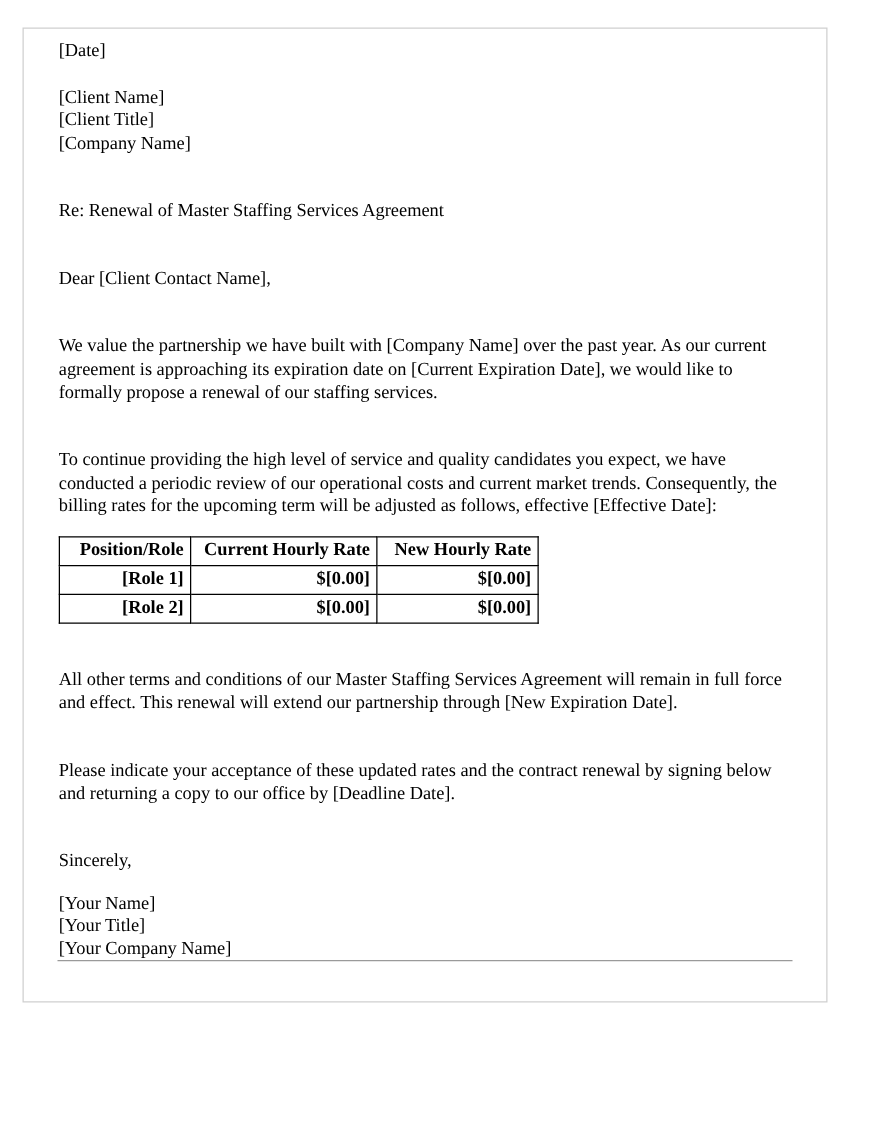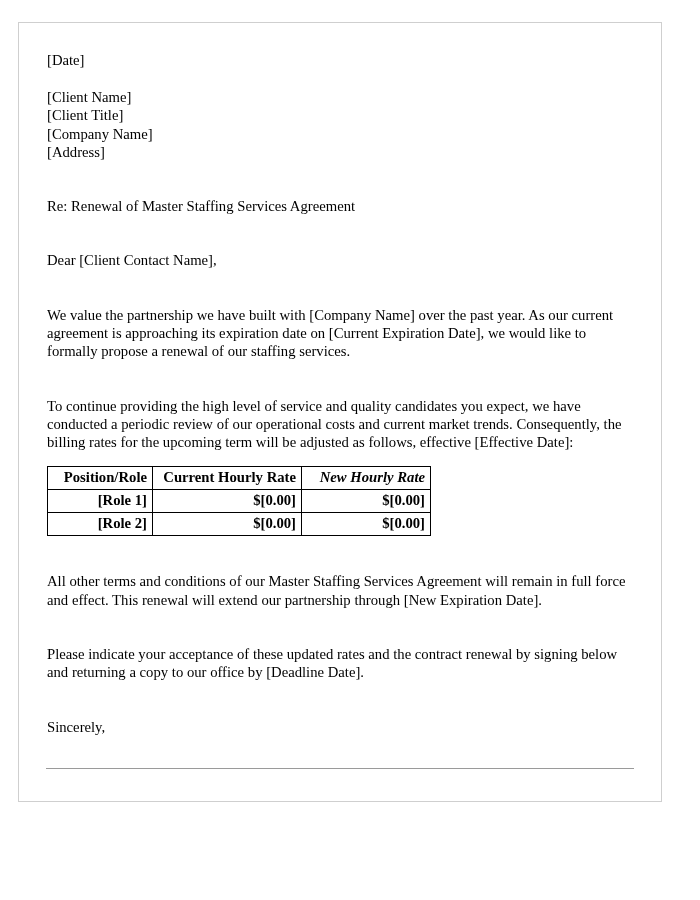--- a/index.html
+++ b/index.html
@@ -23,21 +23,21 @@
     width: 644px;
     height: 780px;
     border: 1px solid #cfcfcf;
     box-sizing: border-box;
     background: #ffffff;
   }
 
   .content {
     position: absolute;
     left: 28px;
-    top: 28px;
+    top: 9px;
     width: 590px;
   }
 
   .line {
     font-size: 14.7px;
     line-height: 18.2px;
   }
 
   .para {
     font-size: 14.7px;
@@ -70,21 +70,21 @@
   }
   .rate-table th {
     font-weight: bold;
   }
   .rate-table td {
     font-weight: bold;
   }
 
   .col-role { width: 94px; }
   .col-cur  { width: 138px; }
-  .col-new  { width: 118px; font-style: italic; }
+  .col-new  { width: 118px; }
 
   .sig-block {
     margin-top: 0;
   }
 
   .footer-rule {
     position: absolute;
     left: 46px;
     top: 768px;
     width: 588px;
@@ -99,21 +99,20 @@
   <div class="content">
 
     <div class="date-block">
       <div class="line">[Date]</div>
     </div>
 
     <div class="addr-block">
       <div class="line">[Client Name]</div>
       <div class="line">[Client Title]</div>
       <div class="line">[Company Name]</div>
-      <div class="line">[Address]</div>
     </div>
 
     <div class="para">Re: Renewal of Master Staffing Services Agreement</div>
 
     <div class="para">Dear [Client Contact Name],</div>
 
     <div class="para">We value the partnership we have built with [Company Name] over the past year. As our current agreement is approaching its expiration date on [Current Expiration Date], we would like to formally propose a renewal of our staffing services.</div>
 
     <div class="para">To continue providing the high level of service and quality candidates you expect, we have conducted a periodic review of our operational costs and current market trends. Consequently, the billing rates for the upcoming term will be adjusted as follows, effective [Effective Date]:</div>
 
@@ -139,17 +138,22 @@
       </tbody>
     </table>
 
     <div class="para">All other terms and conditions of our Master Staffing Services Agreement will remain in full force and effect. This renewal will extend our partnership through [New Expiration Date].</div>
 
     <div class="para">Please indicate your acceptance of these updated rates and the contract renewal by signing below and returning a copy to our office by [Deadline Date].</div>
 
 
     <div class="para">Sincerely,</div>
 
+    <div class="sig-block">
+      <div class="line">[Your Name]</div>
+      <div class="line">[Your Title]</div>
+      <div class="line">[Your Company Name]</div>
+    </div>
 
   </div>
 </div>
 
 <div class="footer-rule"></div>
 
 </body></html>

